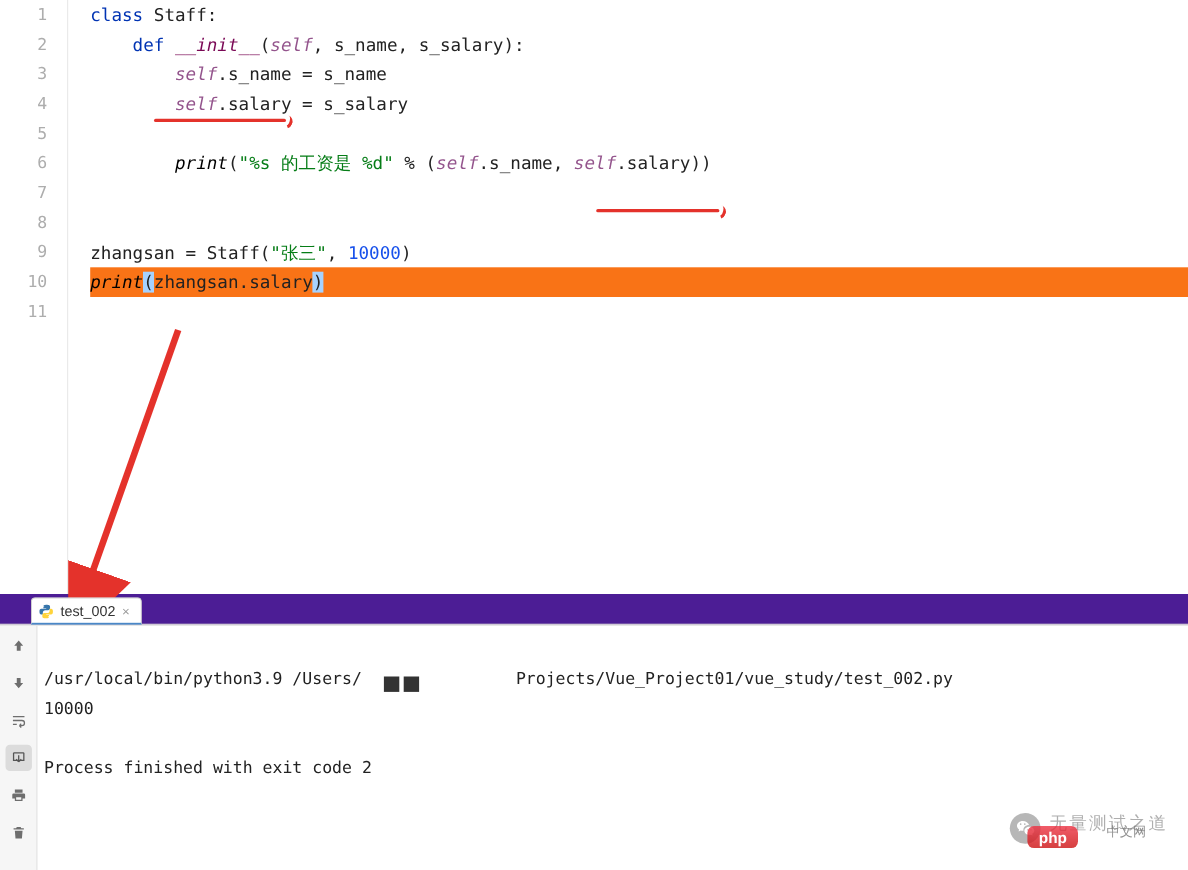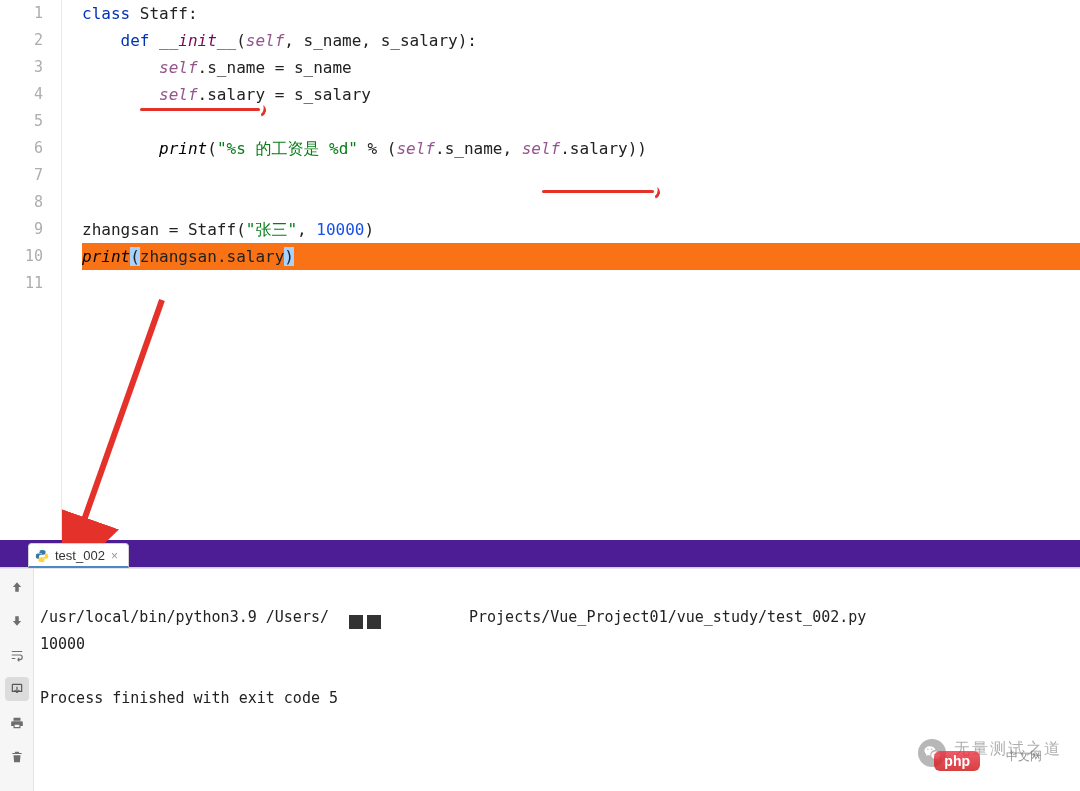--- a/index.html
+++ b/index.html
@@ -284,21 +284,21 @@
     <div class="btn">
       <svg width="14" height="16" viewBox="0 0 24 24">
           <path fill="#6e6e6e" d="M9 3h6l1 2h4v2H4V5h4zM6 9h12l-1 12H7z"></path>
         </svg>
     </div>
   </div>
   <div class="run-output">
 <span>/usr/local/bin/python3.9 /Users/</span><span class="obscure" style="width:140px;">  <span class="blk"></span><span class="blk"></span>  </span><span>Projects/Vue_Project01/vue_study/test_002.py</span>
 <span>10000</span>
 <span></span>
-<span>Process finished with exit code 5</span>
+<span>Process finished with exit code 2</span>
   </div>
 </div>
 
 <div class="watermark">
   <div class="wm-circle">
     <svg width="18" height="18" viewBox="0 0 24 24">
         <path fill="#fff" d="M9 3C5 3 2 5.7 2 9c0 1.8 1 3.4 2.5 4.5L4 16l2.6-1.3c.8.2 1.6.3 2.4.3.3 0 .6 0 .9-.1-.1-.4-.1-.8-.1-1.2 0-3.1 3-5.7 6.7-5.7h.2C15.9 5 12.8 3 9 3zm-2.5 3a1 1 0 110 2 1 1 0 010-2zm5 0a1 1 0 110 2 1 1 0 010-2zM17 10c-3.3 0-6 2.2-6 5s2.7 5 6 5c.7 0 1.3-.1 2-.3l2 1-.5-2c1.5-.9 2.5-2.3 2.5-3.7 0-2.8-2.7-5-6-5zm-2 3a.8.8 0 110 1.6.8.8 0 010-1.6zm4 0a.8.8 0 110 1.6.8.8 0 010-1.6z"></path>
       </svg>
   </div>
   <span class="wm-text">无量测试之道</span>

